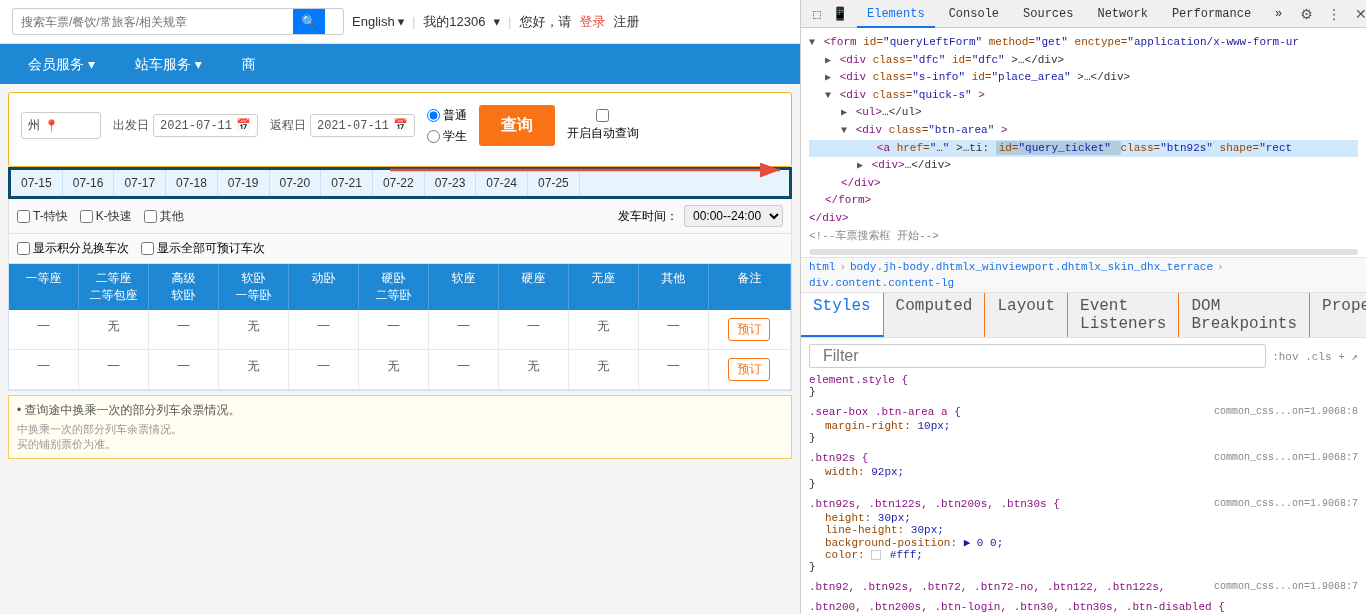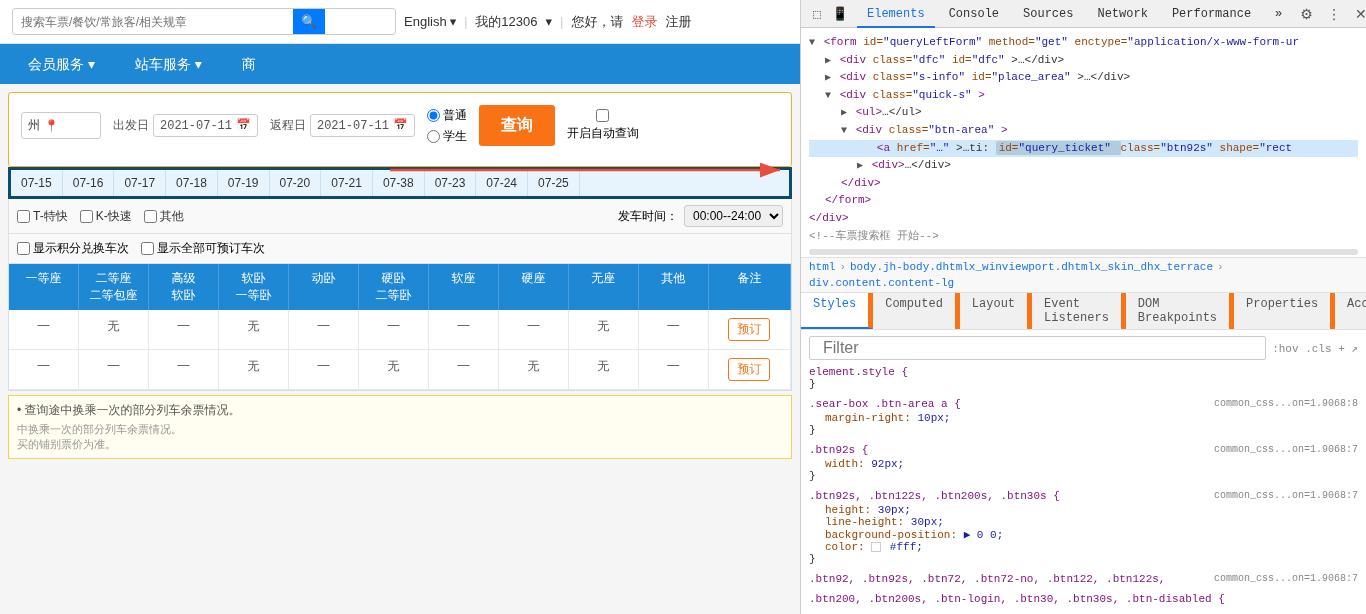--- a/index.html
+++ b/index.html
@@ -23,21 +23,21 @@
       align-items: center;
       gap: 8px;
       border-bottom: 1px solid #e0e0e0;
     }
     .search-box {
       display: flex;
       align-items: center;
       border: 1px solid #ccc;
       border-radius: 3px;
       overflow: hidden;
-      width: 384px;
+      width: 332px;
     }
     .search-input {
       border: none;
       outline: none;
       padding: 4px 8px;
       font-size: 12px;
       width: 280px;
       color: #999;
     }
     .search-btn {
@@ -343,24 +343,24 @@
     .breadcrumb-sep { color: #999; }
 
     
     .sub-tabs {
       display: flex;
       border-bottom: 1px solid #e0e0e0;
       background: #f0f0f0;
     }
     .sub-tab {
       padding: 4px 12px;
-      font-size: 12px;
+      font-size: 16px;
       cursor: pointer;
       color: #555;
-      border-right: 5px solid #f97316;
+      border-right: 1px solid #f97316;
     }
     .sub-tab.active {
       background: #fff;
       color: #1a73e8;
       border-bottom: 2px solid #1a73e8;
     }
 
     
     .css-panel {
       flex: 1;
@@ -483,21 +483,21 @@
   </div>
 
   <div class="date-tabs">
     <div class="date-tab">07-15</div>
     <div class="date-tab">07-16</div>
     <div class="date-tab">07-17</div>
     <div class="date-tab">07-18</div>
     <div class="date-tab">07-19</div>
     <div class="date-tab">07-20</div>
     <div class="date-tab">07-21</div>
-    <div class="date-tab">07-38</div>
+    <div class="date-tab">07-22</div>
     <div class="date-tab">07-23</div>
     <div class="date-tab">07-24</div>
     <div class="date-tab">07-25</div>
   </div>
 
   <div class="filter-bar">
     <div class="filter-item">
       <input type="checkbox" style="">
       <span>T-特快</span>
     </div>

